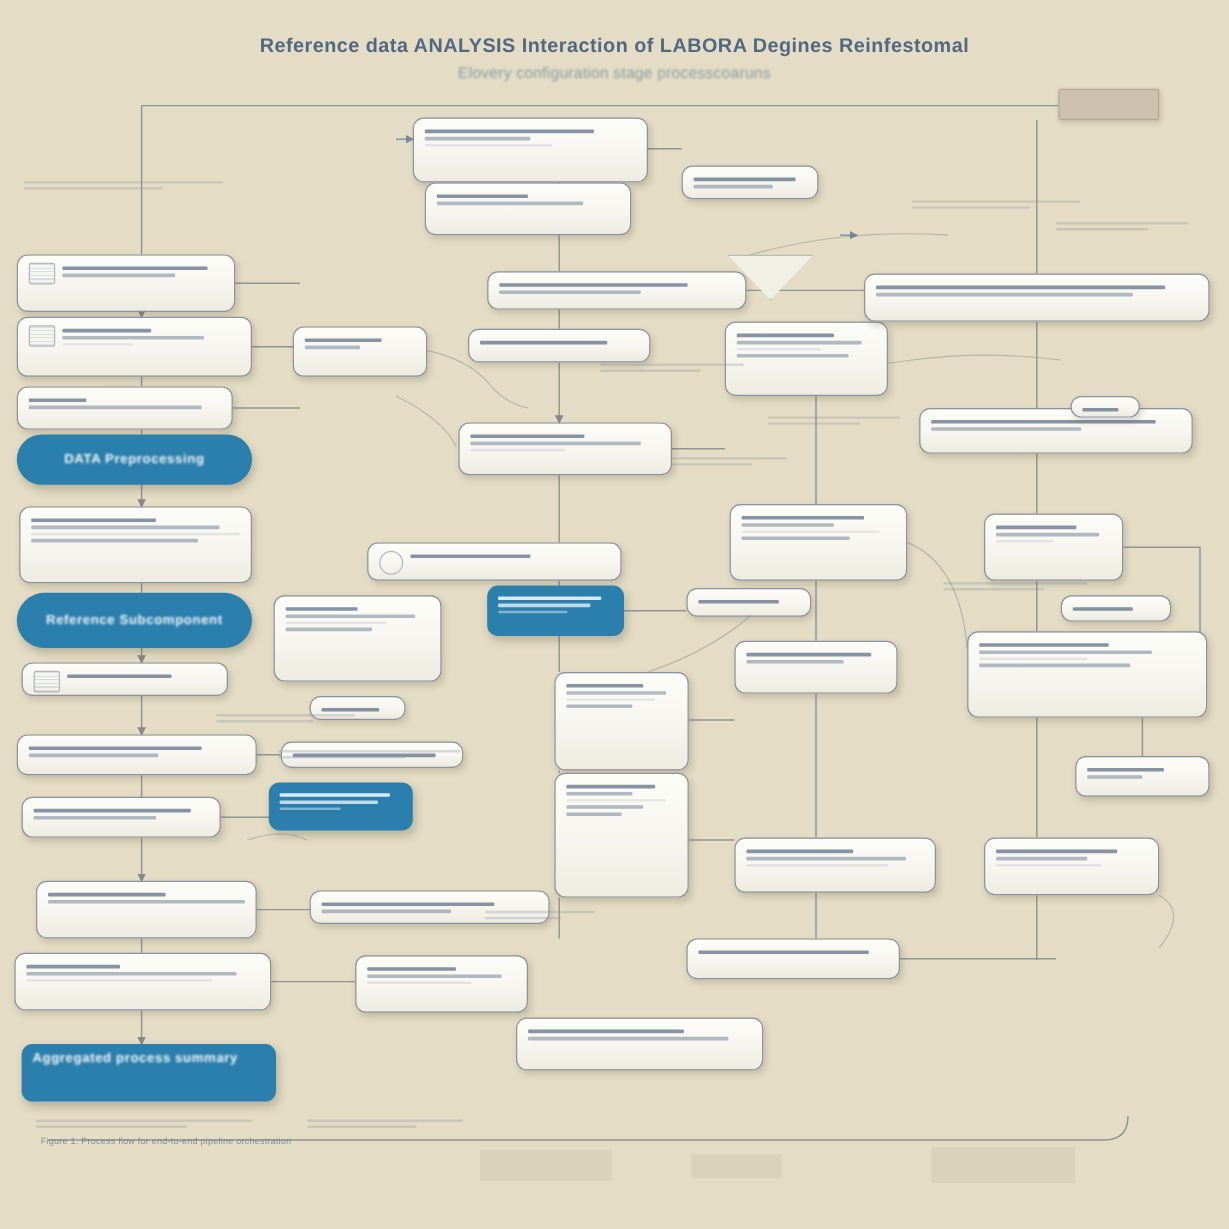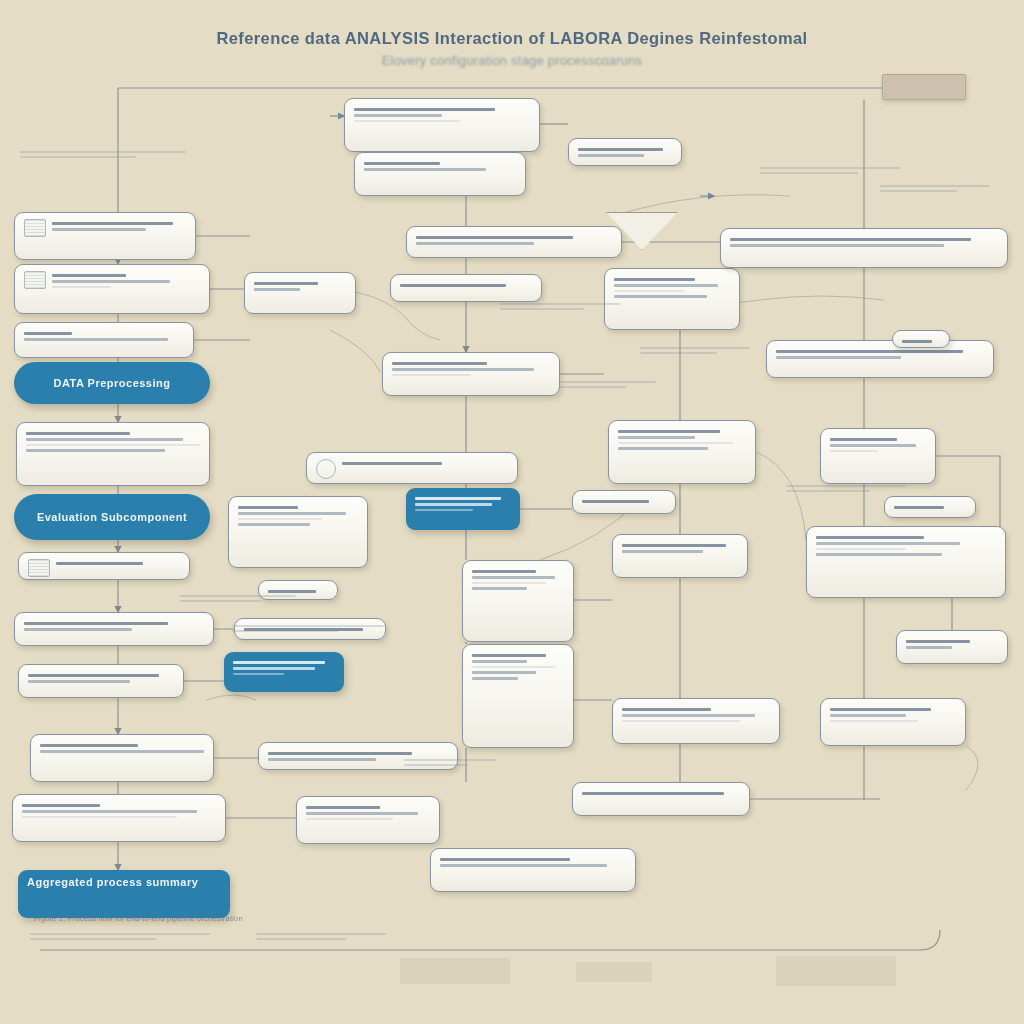--- a/index.html
+++ b/index.html
@@ -232,21 +232,21 @@
         <div class="row">
           <div class="col">
             <div class="ln w60 dark"></div>
             <div class="ln w90"></div>
             <div class="ln w100 faint"></div>
             <div class="ln w80"></div>
           </div>
         </div>
       </div>
       <div class="node pill" style="left: 14px; top: 494px; width: 196px; height: 46px;">
-        <div class="pilltxt">Evaluation Subcomponent</div>
+        <div class="pilltxt">Reference Subcomponent</div>
       </div>
       <div class="node" style="left: 18px; top: 552px; width: 172px; height: 28px;">
         <div class="row">
           <span class="mini-icon"></span>
           <div class="col">
             <div class="ln w70 dark"></div>
           </div>
         </div>
       </div>
       <div class="node" style="left: 14px; top: 612px; width: 200px; height: 34px;">
@@ -556,21 +556,21 @@
         </div>
       </div>
       <div class="node tri" style="left: 606px; top: 212px; width: 72px; height: 38px;"></div>
       <div class="node tan" style="left: 882px; top: 74px; width: 84px; height: 26px;"></div>
     </div>
 
   <div class="blob" style="left:400px;top:958px;width:110px;height:26px;"></div>
   <div class="blob" style="left:576px;top:962px;width:76px;height:20px;"></div>
   <div class="blob" style="left:776px;top:956px;width:120px;height:30px;"></div>
 
-  <div class="cap" style="position:absolute;left:34px;top:914px;text-align:right;">Figure 1. Process flow for end-to-end pipeline orchestration</div>
+  <div class="cap" style="position:absolute;left:34px;top:946px;text-align:right;">Figure 1. Process flow for end-to-end pipeline orchestration</div>
 
 <div class="float" style="left: 20px; top: 148px; width: 166px;">
       <div class="ln thin w100"></div>
       <div class="ln thin w70"></div>
     </div>
     <div class="float" style="left: 180px; top: 592px; width: 116px;">
       <div class="ln thin w100"></div>
       <div class="ln thin w70"></div>
     </div>
     <div class="float" style="left: 232px; top: 622px; width: 152px;">

